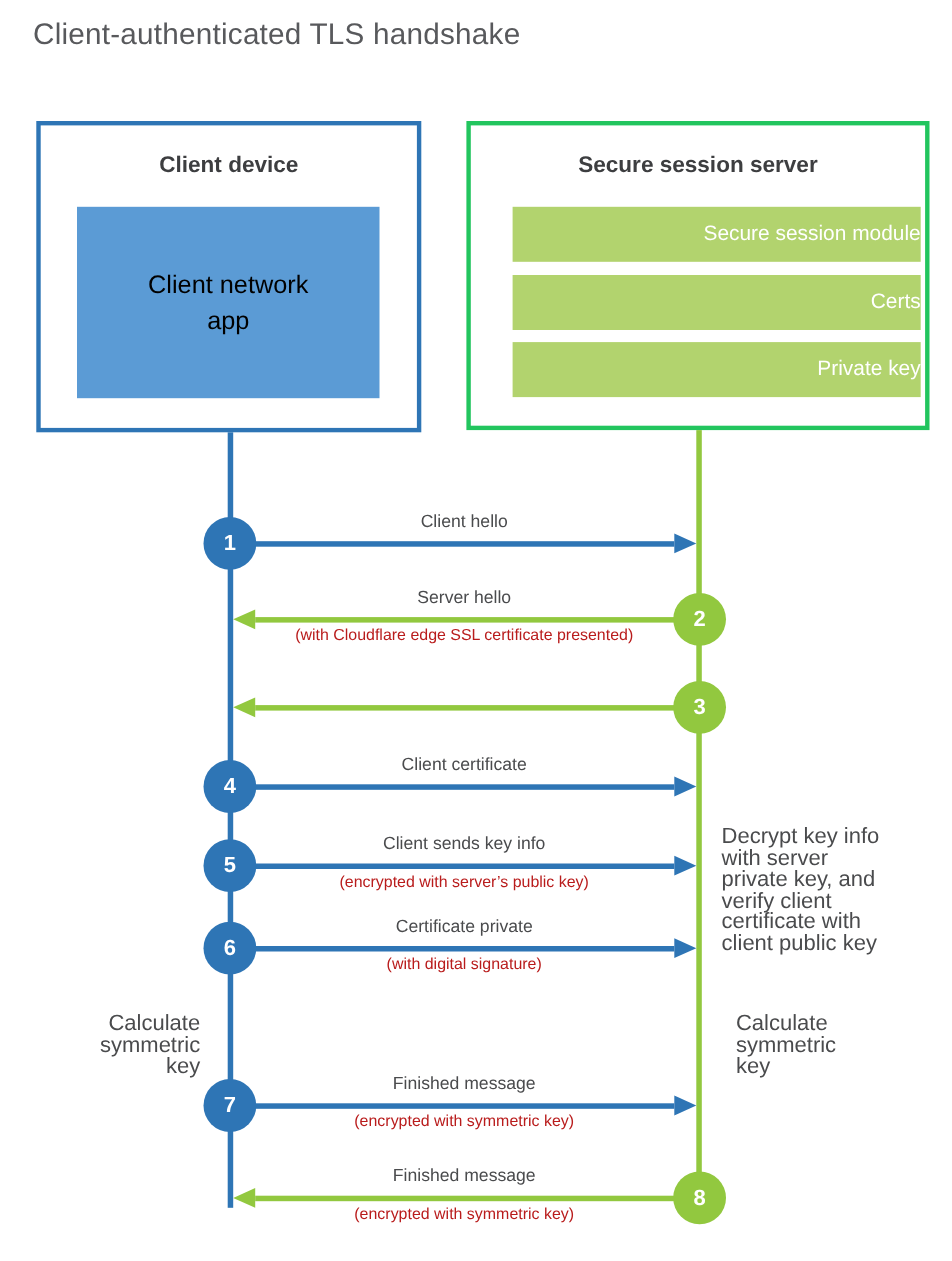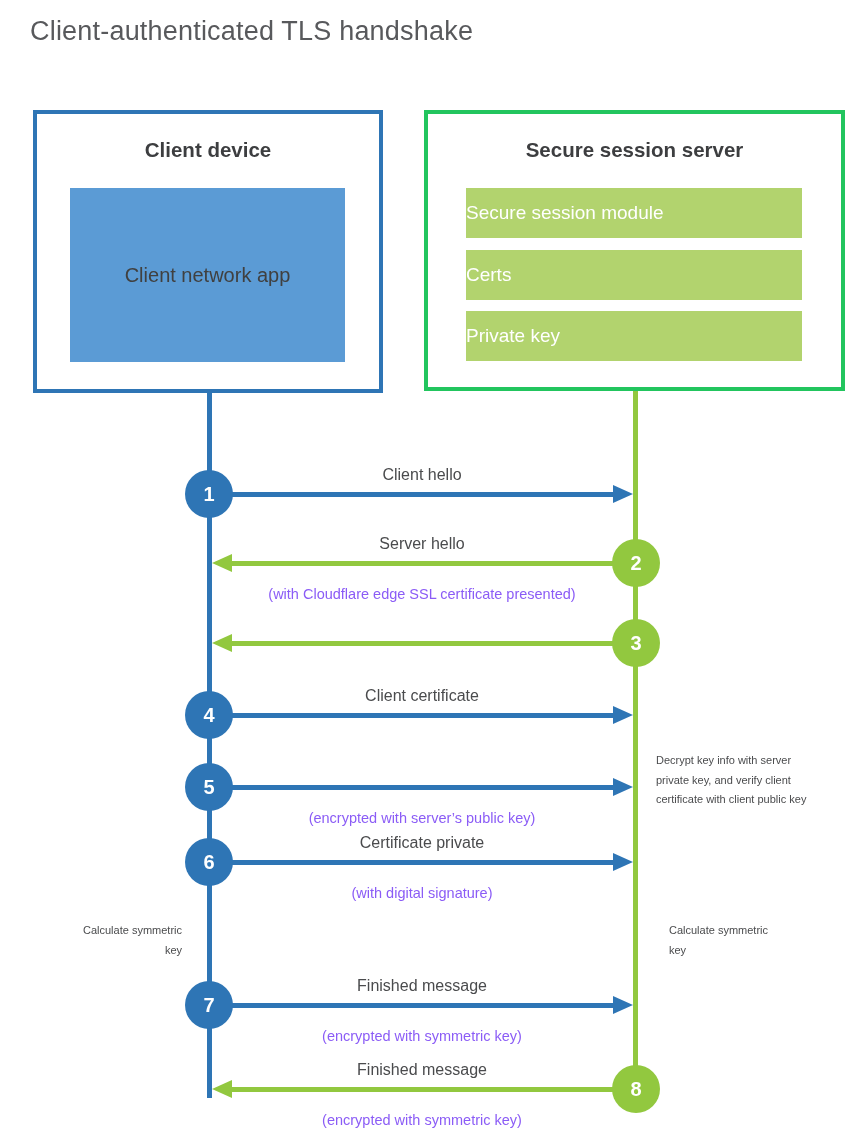--- a/index.html
+++ b/index.html
@@ -16,24 +16,24 @@
   .box.client{left:33px;top:110px;width:350px;height:283px;border:4px solid #2e75b5;}
   .box.server{left:424px;top:110px;width:421px;height:281px;border:4px solid #22c55e;}
   .box-title{
     position:absolute;left:0;right:0;top:24px;text-align:center;
     font-size:20.5px;font-weight:bold;color:#3d3e40;
   }
   .app-box{
     position:absolute;left:33px;top:74px;width:275px;height:174px;
     background:#5b9bd5;display:flex;align-items:center;justify-content:center;
   }
-  .app-box span{display:block;width:170px;text-align:center;color:#404040;font-size:20px;line-height:1.45;}
+  .app-box span{display:block;width:170px;text-align:center;color:#000000;font-size:23px;line-height:1.45;}
   .bar{
-    position:absolute;left:38px;width:336px;height:50px;background:#b2d36e;
-    color:#fff;font-size:19px;text-align:left;line-height:50px;
+    position:absolute;left:38px;width:371px;height:50px;background:#b2d36e;
+    color:#fff;font-size:19px;text-align:right;line-height:50px;
   }
   
   .lifeline{position:absolute;width:5px;}
   .lifeline.client{left:207px;top:393px;height:705px;background:#2e75b5;}
   .lifeline.server{left:633px;top:391px;height:700px;background:#92c83f;}
   
   .arrow-line{position:absolute;height:5px;}
   .blue-bg{background:#2e75b5;}
   .green-bg{background:#92c83f;}
   .arrow-head{position:absolute;width:0;height:0;border-top:9px solid transparent;border-bottom:9px solid transparent;}
@@ -44,24 +44,24 @@
     position:absolute;width:48px;height:48px;border-radius:50%;
     color:#fff;font-size:20px;font-weight:bold;text-align:center;line-height:48px;
   }
   
   .msg-label{
     position:absolute;left:241px;width:362px;text-align:center;
     font-size:16px;color:#4a4b4d;
   }
   .msg-sublabel{
     position:absolute;left:241px;width:362px;text-align:center;
-    font-size:14.5px;color:#8b5cf6;margin-top:16px;
+    font-size:14.5px;color:#b91c1c;
   }
   
-  .side-note{position:absolute;font-size:11px;line-height:19.5px;color:#4a4b4d;}
+  .side-note{position:absolute;font-size:20px;line-height:19.5px;color:#4a4b4d;}
   .note-decrypt{left:656px;top:751px;width:162px;}
   .note-calc-left{left:70px;top:921px;width:112px;text-align:right;}
   .note-calc-right{left:669px;top:921px;width:112px;text-align:left;}
 </style>
 </head>
 <body>
 
 <div class="canvas">
 
   <h1 class="page-title">Client-authenticated TLS handshake</h1>
@@ -98,20 +98,21 @@
   <div class="arrow-head left" style="left:212px;top:634px"></div>
   <div class="circle green-bg" style="left:612px;top:619px">3</div>
 
   <div class="arrow-line blue-bg" style="left:211px;top:713px;width:402px"></div>
   <div class="arrow-head right" style="left:613px;top:706px"></div>
   <div class="msg-label" style="top:687px">Client certificate</div>
   <div class="circle blue-bg" style="left:185px;top:691px">4</div>
 
   <div class="arrow-line blue-bg" style="left:211px;top:785px;width:402px"></div>
   <div class="arrow-head right" style="left:613px;top:778px"></div>
+  <div class="msg-label" style="top:759px">Client sends key info</div>
   <div class="msg-sublabel" style="top:794px">(encrypted with server’s public key)</div>
   <div class="circle blue-bg" style="left:185px;top:763px">5</div>
 
   <div class="arrow-line blue-bg" style="left:211px;top:860px;width:402px"></div>
   <div class="arrow-head right" style="left:613px;top:853px"></div>
   <div class="msg-label" style="top:834px">Certificate private</div>
   <div class="msg-sublabel" style="top:869px">(with digital signature)</div>
   <div class="circle blue-bg" style="left:185px;top:838px">6</div>
 
   <div class="arrow-line blue-bg" style="left:211px;top:1003px;width:402px"></div>

